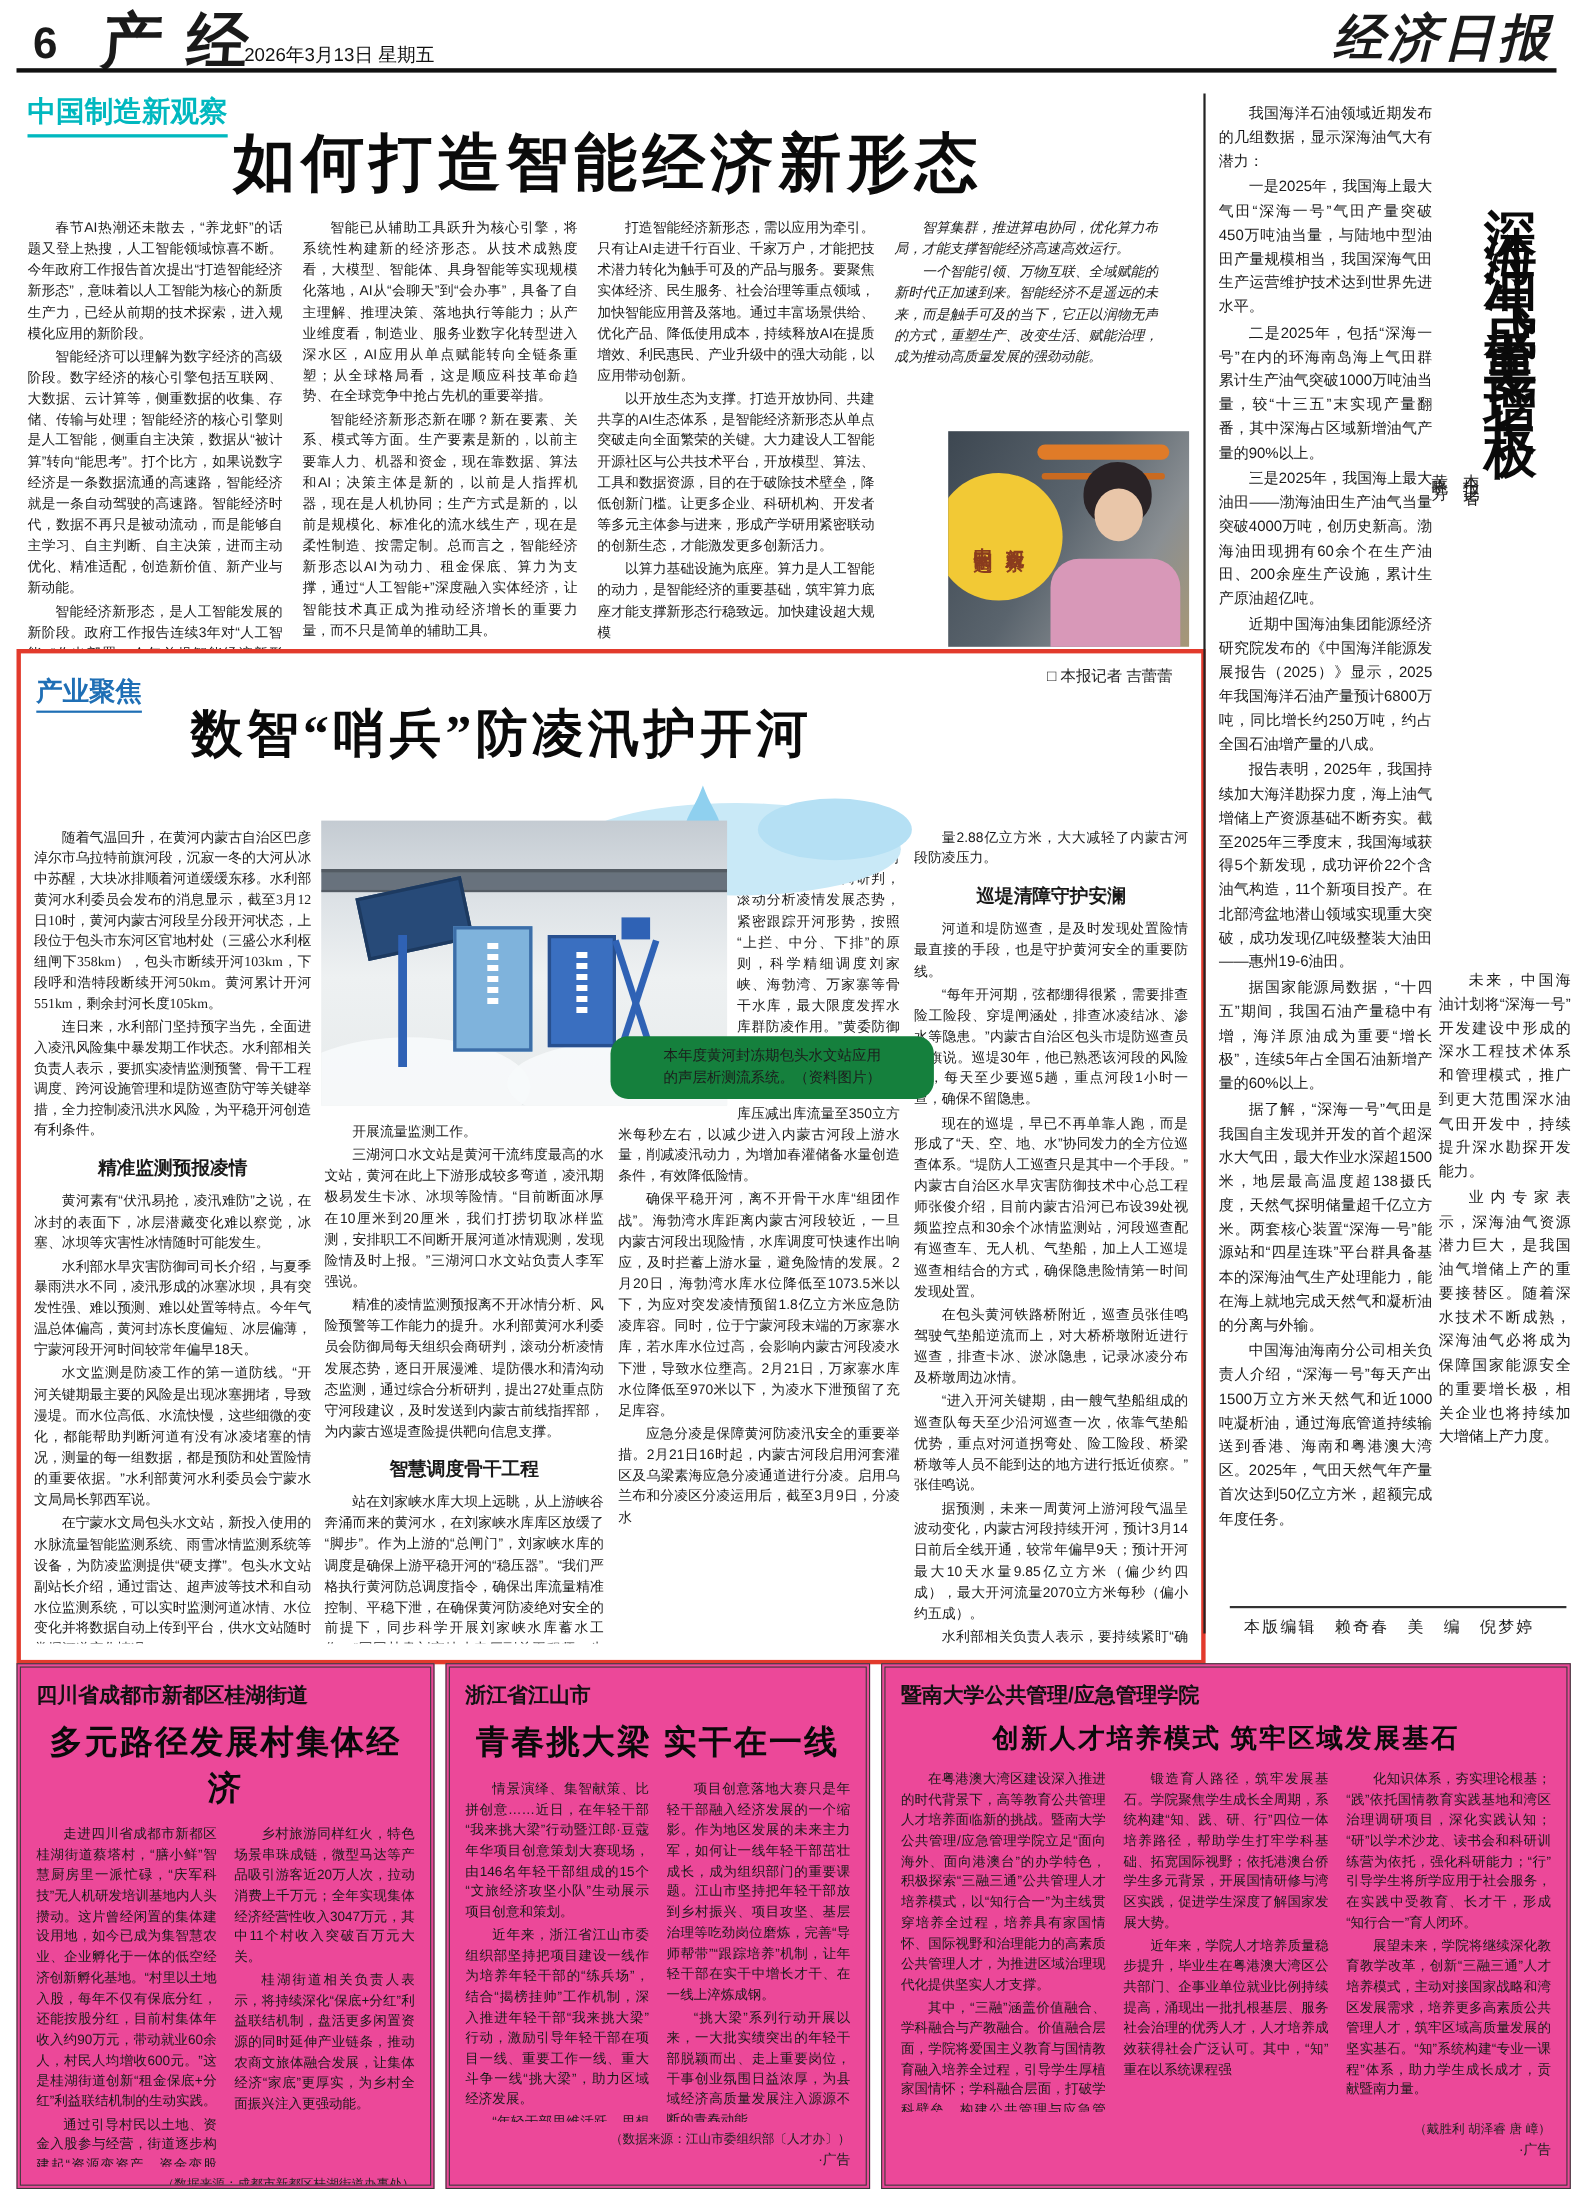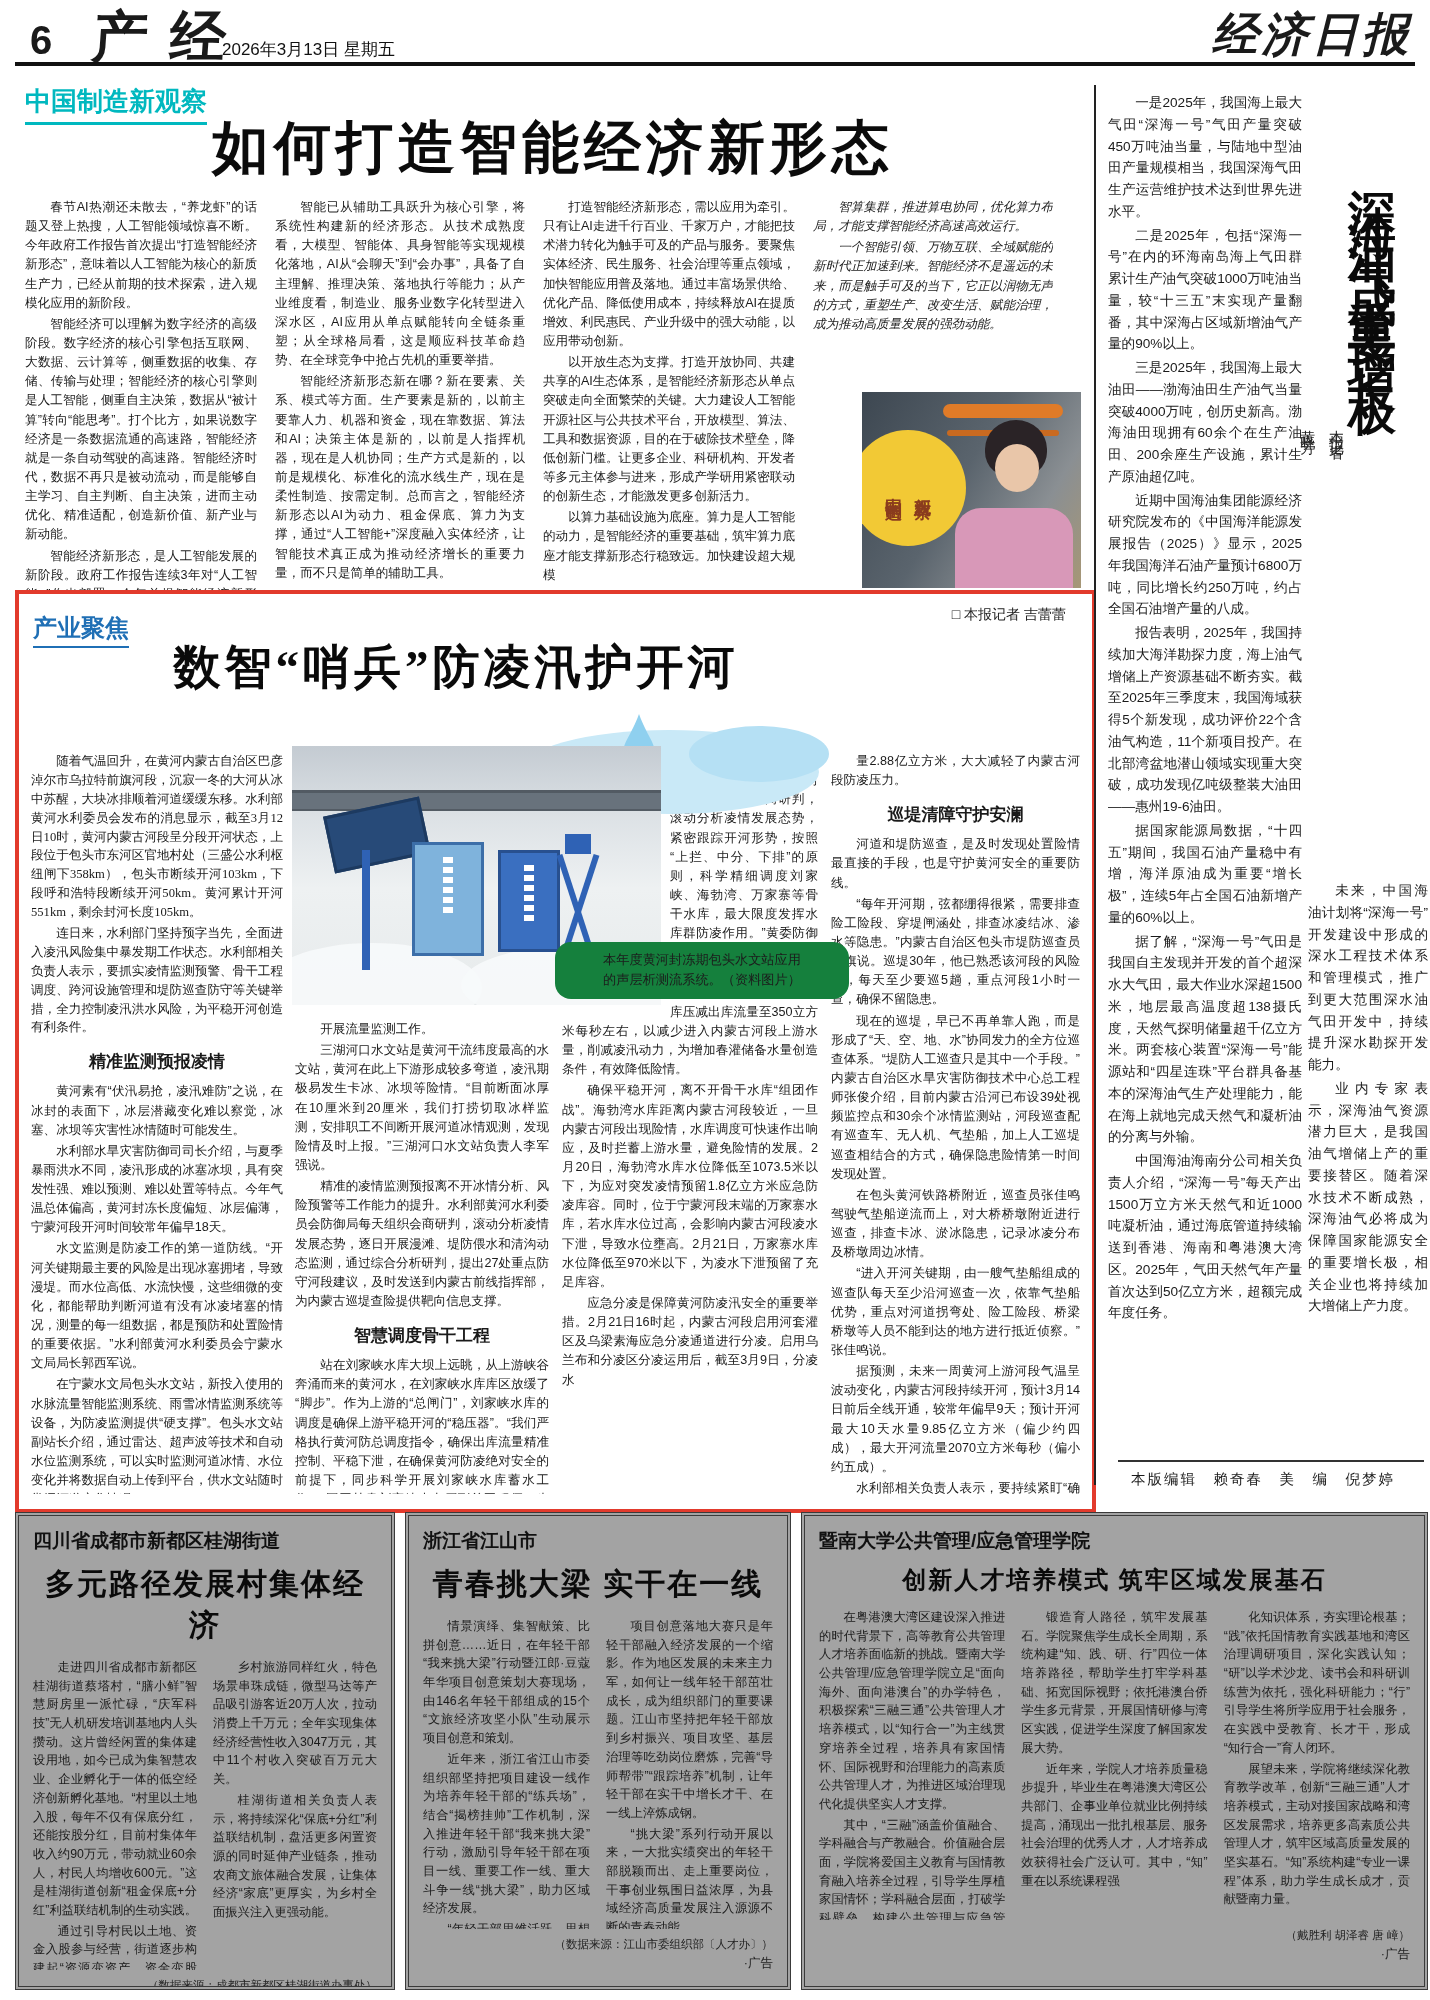--- a/index.html
+++ b/index.html
@@ -76,21 +76,21 @@
   .rcolA{position:absolute;left:1108px;top:92px;width:194px;height:1360px;overflow:hidden;}
   .rcolA .para,.rcolB .para{font-size:13.6px;line-height:1.6;}
   .rcolB{position:absolute;left:1308px;top:880px;width:120px;height:570px;overflow:hidden;}
   .v-byline{position:absolute;left:1296px;top:388px;display:flex;flex-direction:row-reverse;gap:6px;}
   .v-byline div{writing-mode:vertical-rl;font-size:15px;letter-spacing:5px;color:#222;}
   .v-headline{position:absolute;left:1340px;top:152px;height:730px;writing-mode:vertical-rl;
               font-family:"Liberation Serif",serif;font-weight:900;font-size:48px;letter-spacing:22px;color:#0a0a0a;}
   .erule{position:absolute;left:1118px;top:1460px;width:306px;height:2px;background:#333;}
   .editors{position:absolute;left:1098px;top:1470px;width:330px;text-align:center;font-size:14.5px;letter-spacing:2px;}
   
-  .bbox{position:absolute;top:1512px;height:478px;border:4px double #3a3a3a;background:#a3a3a3;box-sizing:border-box;
+  .bbox{position:absolute;top:1512px;height:478px;border:4px double #3a3a3a;background:#ec4899;box-sizing:border-box;
         padding:12px 14px;overflow:hidden;}
   .b1{left:15px;width:380px;} .b2{left:405px;width:386px;} .b3{left:801px;width:627px;}
   .kicker{font-size:19px;font-weight:900;color:#111;}
   .bhead{text-align:center;font-size:30px;font-weight:900;letter-spacing:2px;margin:10px 0 12px 0;color:#0a0a0a;}
   .b3 .bhead{font-size:24px;}
   .bcols{display:flex;gap:16px;height:312px;overflow:hidden;}
   .bcols>div{flex:1;overflow:hidden;}
   .bcols .para{font-size:12.3px;line-height:1.52;}
   .credit{text-align:right;font-size:11.5px;margin-top:8px;color:#222;}
   .ad{text-align:right;font-size:12.5px;margin-top:3px;color:#222;}
@@ -204,20 +204,21 @@
         <div class="para">现在的巡堤，早已不再单靠人跑，而是形成了“天、空、地、水”协同发力的全方位巡查体系。“堤防人工巡查只是其中一个手段。”内蒙古自治区水旱灾害防御技术中心总工程师张俊介绍，目前内蒙古沿河已布设39处视频监控点和30余个冰情监测站，河段巡查配有巡查车、无人机、气垫船，加上人工巡堤巡查相结合的方式，确保隐患险情第一时间发现处置。</div>
         <div class="para">在包头黄河铁路桥附近，巡查员张佳鸣驾驶气垫船逆流而上，对大桥桥墩附近进行巡查，排查卡冰、淤冰隐患，记录冰凌分布及桥墩周边冰情。</div>
         <div class="para">“进入开河关键期，由一艘气垫船组成的巡查队每天至少沿河巡查一次，依靠气垫船优势，重点对河道拐弯处、险工险段、桥梁桥墩等人员不能到达的地方进行抵近侦察。”张佳鸣说。</div>
         <div class="para">据预测，未来一周黄河上游河段气温呈波动变化，内蒙古河段持续开河，预计3月14日前后全线开通，较常年偏早9天；预计开河最大10天水量9.85亿立方米（偏少约四成），最大开河流量2070立方米每秒（偏小约五成）。</div>
         <div class="para">水利部相关负责人表示，要持续紧盯“确保人民群众生命财产安全，确保黄河干支流堤防不决口”两大目标，密切关注天气、水情、冰情变化，强化科技赋能，加强监测预报预警，科学精细调度水库，抓好堤防巡查和应急处置等各项工作，确保防凌安全平稳开河。</div>
       </div>
   </div>
 
   <div class="vrule"></div>
   <div class="rcolA">
+      <div class="para">我国海洋石油领域近期发布的几组数据，显示深海油气大有潜力：</div>
       <div class="para">一是2025年，我国海上最大气田“深海一号”气田产量突破450万吨油当量，与陆地中型油田产量规模相当，我国深海气田生产运营维护技术达到世界先进水平。</div>
       <div class="para">二是2025年，包括“深海一号”在内的环海南岛海上气田群累计生产油气突破1000万吨油当量，较“十三五”末实现产量翻番，其中深海占区域新增油气产量的90%以上。</div>
       <div class="para">三是2025年，我国海上最大油田——渤海油田生产油气当量突破4000万吨，创历史新高。渤海油田现拥有60余个在生产油田、200余座生产设施，累计生产原油超亿吨。</div>
       <div class="para">近期中国海油集团能源经济研究院发布的《中国海洋能源发展报告（2025）》显示，2025年我国海洋石油产量预计6800万吨，同比增长约250万吨，约占全国石油增产量的八成。</div>
       <div class="para">报告表明，2025年，我国持续加大海洋勘探力度，海上油气增储上产资源基础不断夯实。截至2025年三季度末，我国海域获得5个新发现，成功评价22个含油气构造，11个新项目投产。在北部湾盆地潜山领域实现重大突破，成功发现亿吨级整装大油田——惠州19-6油田。</div>
       <div class="para">据国家能源局数据，“十四五”期间，我国石油产量稳中有增，海洋原油成为重要“增长极”，连续5年占全国石油新增产量的60%以上。</div>
       <div class="para">据了解，“深海一号”气田是我国自主发现并开发的首个超深水大气田，最大作业水深超1500米，地层最高温度超138摄氏度，天然气探明储量超千亿立方米。两套核心装置“深海一号”能源站和“四星连珠”平台群具备基本的深海油气生产处理能力，能在海上就地完成天然气和凝析油的分离与外输。</div>
       <div class="para">中国海油海南分公司相关负责人介绍，“深海一号”每天产出1500万立方米天然气和近1000吨凝析油，通过海底管道持续输送到香港、海南和粤港澳大湾区。2025年，气田天然气年产量首次达到50亿立方米，超额完成年度任务。</div>
     </div>
   <div class="v-byline">

